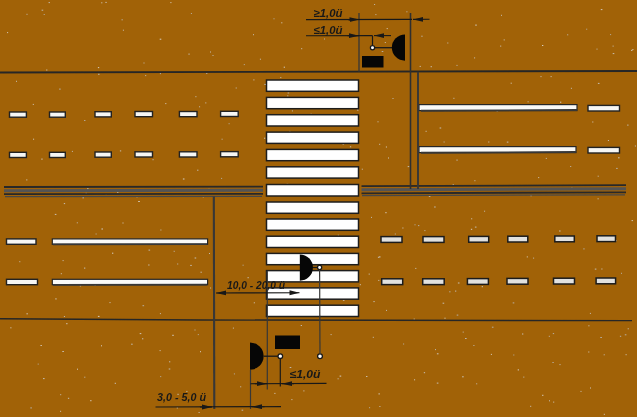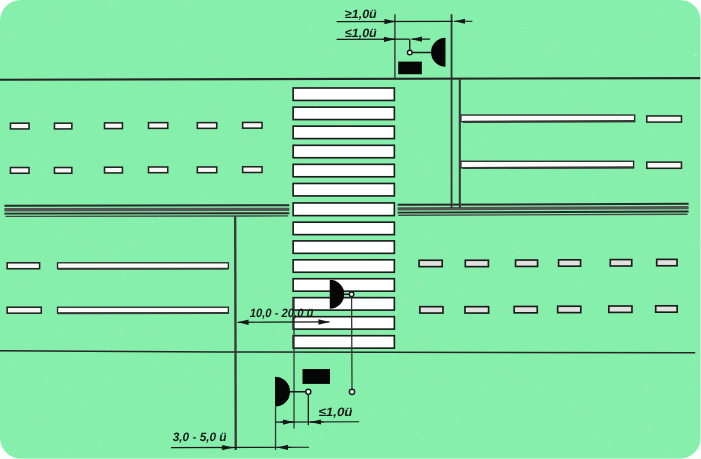--- a/index.html
+++ b/index.html
@@ -1,16 +1,16 @@
 <!DOCTYPE html>
 <html><head>
 <meta charset="utf-8">
 <style>
   html,body{margin:0;padding:0;background:#ffffff;}
-  .wrap{width:637px;height:417px;position:relative;overflow:hidden;background:#86efac;border-radius:19px;}
+  .wrap{width:637px;height:417px;position:relative;overflow:hidden;background:#a16207;}
   svg{display:block;filter:blur(0.35px) contrast(1.05);}
   text{font-family:"Liberation Sans",sans-serif;font-style:italic;font-weight:700;fill:#1d1d1d;}
 </style>
 </head>
 <body>
 <div class="wrap">
 <svg width="637" height="417" viewBox="0 0 637 417">
 <defs>
 <marker id="ar" markerWidth="11" markerHeight="6" refX="10" refY="2.6" orient="auto" markerUnits="userSpaceOnUse">
   <path d="M0,0.2 L10,2.6 L0,5 Z" fill="#1d1d1d"></path>

